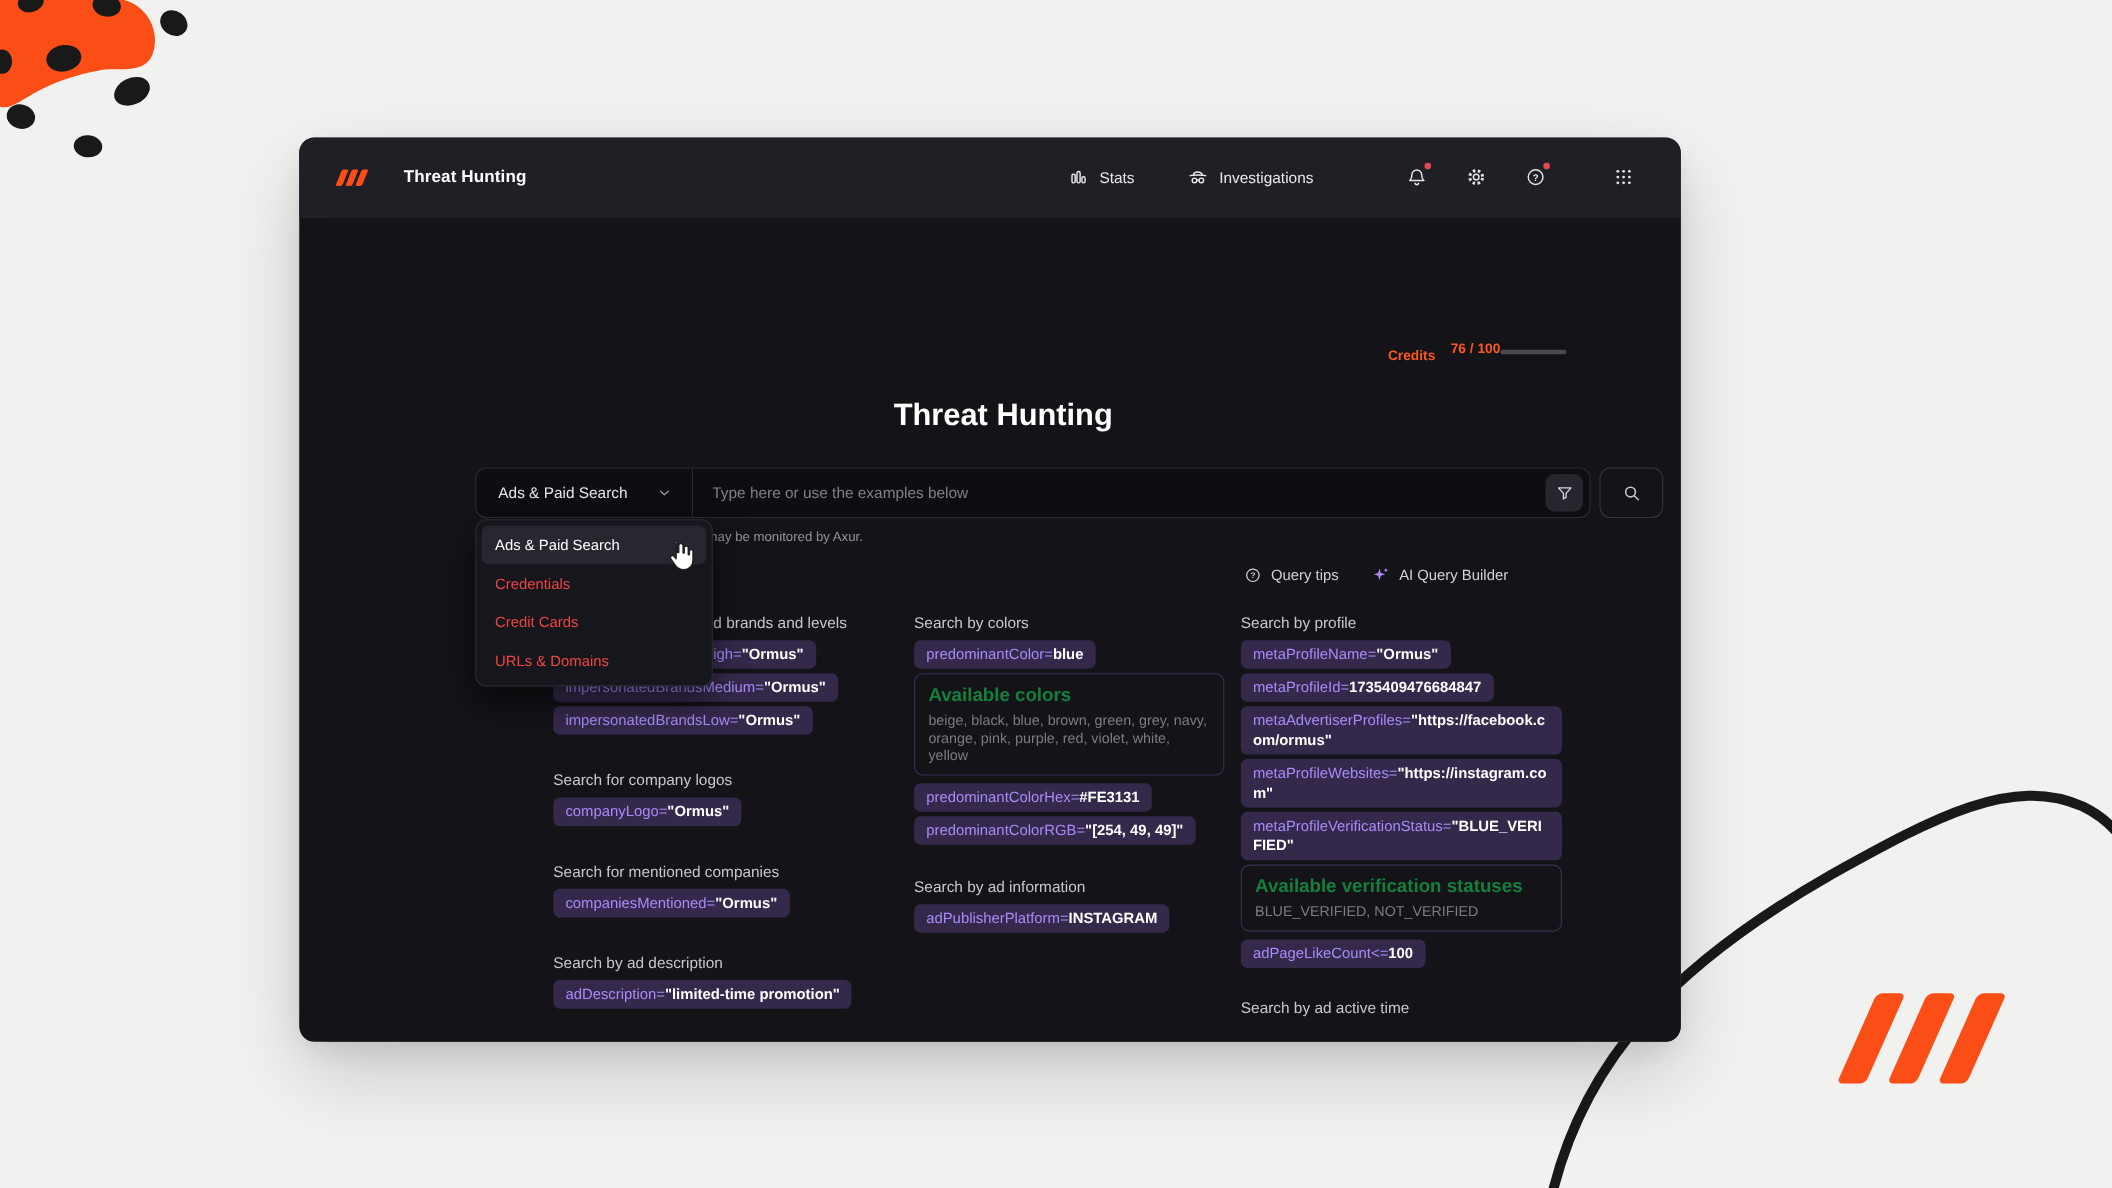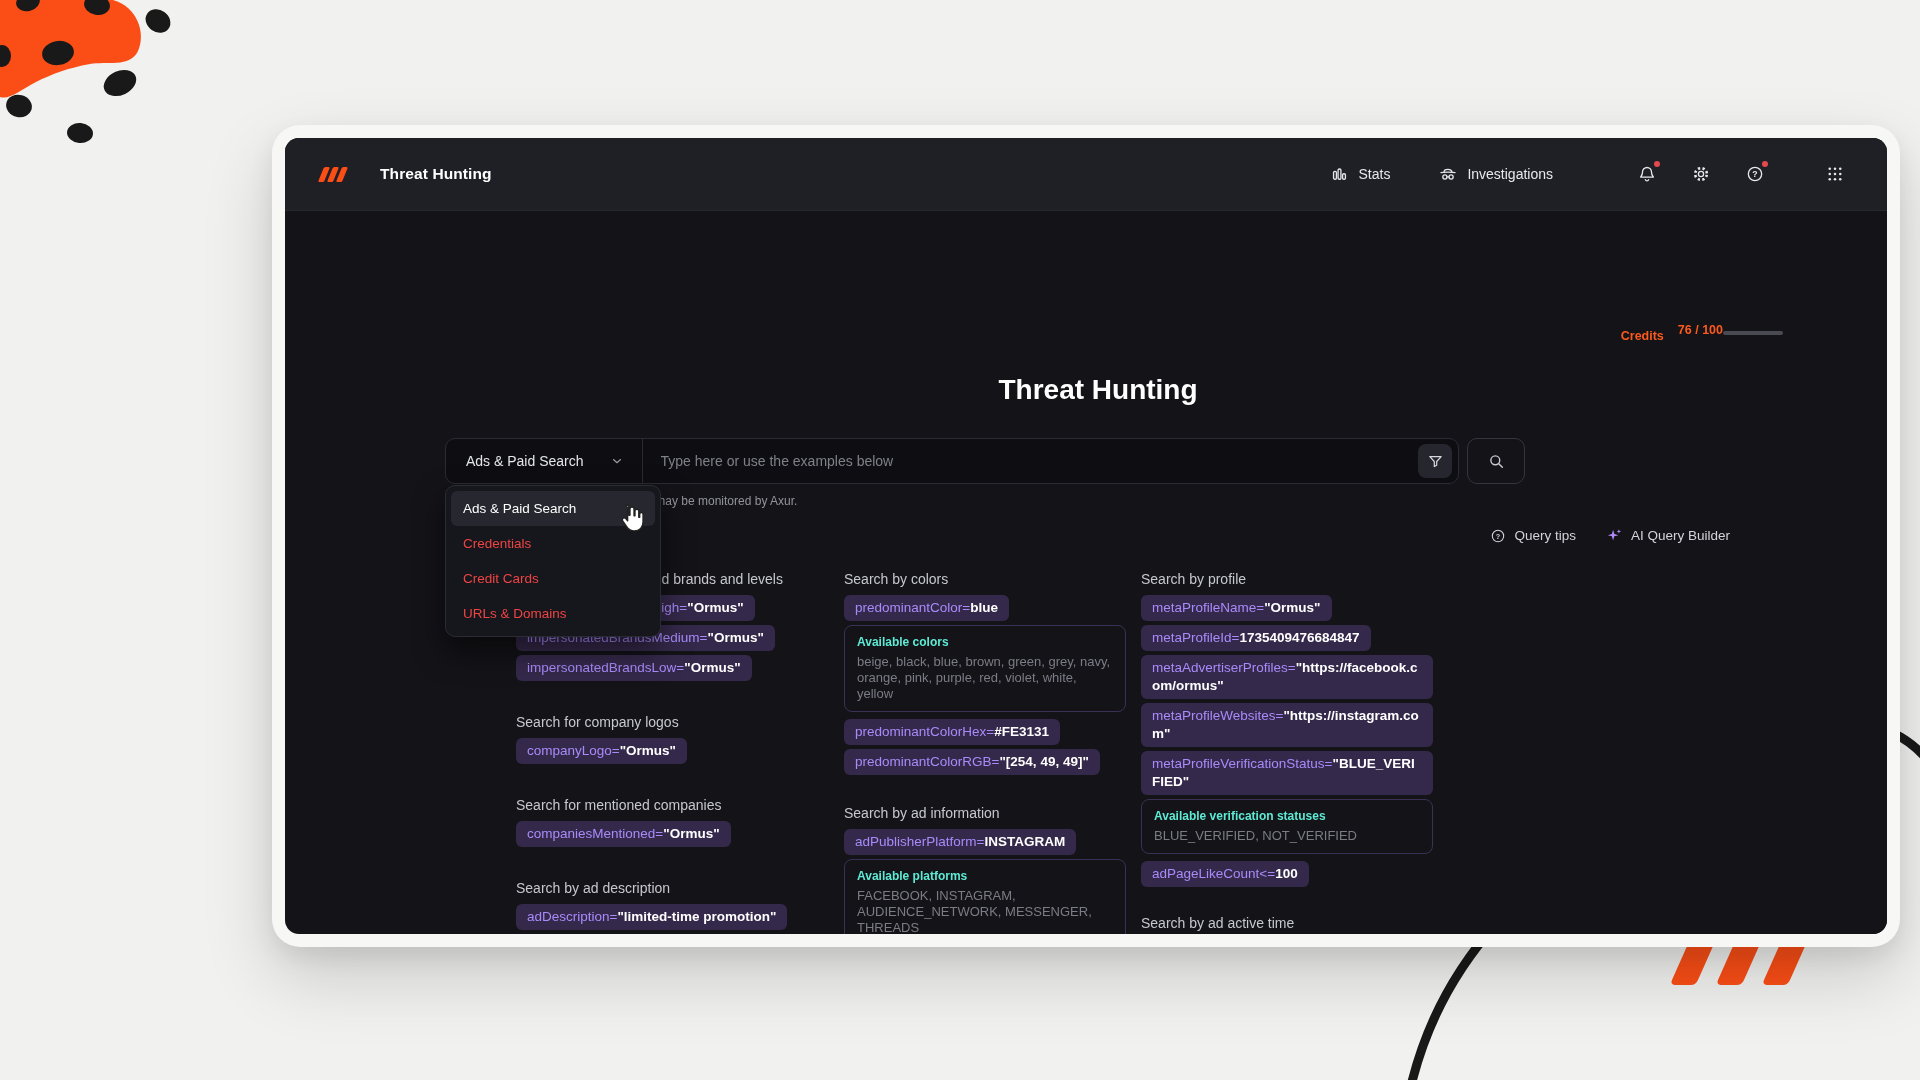--- a/index.html
+++ b/index.html
@@ -10,22 +10,22 @@
     -webkit-font-smoothing:antialiased;
   }
   
   .decor{position:absolute;pointer-events:none;}
   #decor-blob{left:0;top:0;z-index:1;}
   #decor-curve{left:0;top:0;width:1920px;height:1080px;z-index:1;}
   #decor-slashes{left:1688px;top:903px;z-index:1;display:flex;}
   #decor-slashes span{display:block;width:26px;height:82px;background:#fb4e16;border-radius:5px;transform:skewX(-24deg);margin-right:20px;}
   
   #window{
-    position:absolute;left:272px;top:125px;width:1628px;height:822px;
-    background:#f7f7f6;border-radius:28px;padding:13px;box-sizing:border-box;
+    position:absolute;left:272px;top:125px;width:1256px;height:822px;
+    background:#f7f7f6;border-radius:28px;box-sizing:border-box;
     box-shadow:0 30px 70px rgba(0,0,0,.16), 0 10px 24px rgba(0,0,0,.08);
     z-index:2;
   }
   #app{
     position:relative;width:100%;height:100%;
     background:#131318;border-radius:14px;overflow:hidden;
   }
   
   #topbar{
     position:absolute;left:0;top:0;right:0;height:73px;
@@ -90,21 +90,21 @@
   #col2 .section + .section{margin-top:30px;}
   #col3 .section + .section{margin-top:28px;}
   .chip-row{margin-bottom:4px;}
   .chip{
     display:inline-block;max-width:100%;box-sizing:border-box;
     background:#35294b;border-radius:6px;padding:4px 11px;
     font-size:13.5px;line-height:18px;color:#a78bfa;word-break:break-all;cursor:pointer;
   }
   .chip .v{color:#ffffff;font-weight:700;}
   .info-box{border:1px solid #3b3055;border-radius:8px;padding:9px 12px;margin:4px 0 7px;}
-  .info-box .t{color:#5eead4;font-weight:700;font-size:12px;margin-bottom:5px;}
+  .info-box .t{color:#15803d;font-weight:700;font-size:17px;margin-bottom:5px;}
   .info-box .b{color:#7b7c85;font-size:13px;line-height:16px;}
 </style>
 </head>
 <body>
 
 <svg id="decor-blob" class="decor" width="230" height="190" viewBox="0 0 230 190">
   <path d="M0 0 H113 C138 7 146 34 138 51 C130 68 106 61 90 64 C68 68 52 74 36 82 C20 90 10 100 0 97 Z" fill="#fb4e16"></path>
   <g fill="#191919">
     <ellipse cx="28" cy="2" rx="12" ry="9" transform="rotate(-15 28 2)"></ellipse>
     <ellipse cx="97" cy="5" rx="13" ry="10" transform="rotate(10 97 5)"></ellipse>
@@ -282,24 +282,20 @@
           <div class="info-box">
             <div class="t">Available colors</div>
             <div class="b">beige, black, blue, brown, green, grey, navy, orange, pink, purple, red, violet, white, yellow</div>
           </div>
           <div class="chip-row"><span class="chip"><span class="k">predominantColorHex</span><span class="o">=</span><span class="v">#FE3131</span></span></div>
           <div class="chip-row"><span class="chip"><span class="k">predominantColorRGB</span><span class="o">=</span><span class="v">"[254, 49, 49]"</span></span></div>
         </div>
         <div class="section">
           <div class="sec-h">Search by ad information</div>
           <div class="chip-row"><span class="chip"><span class="k">adPublisherPlatform</span><span class="o">=</span><span class="v">INSTAGRAM</span></span></div>
-          <div class="info-box">
-            <div class="t">Available platforms</div>
-            <div class="b">FACEBOOK, INSTAGRAM, AUDIENCE_NETWORK, MESSENGER, THREADS</div>
-          </div>
 
         </div>
       </div>
 
       <div class="col" id="col3">
         <div class="section">
           <div class="sec-h">Search by profile</div>
           <div class="chip-row"><span class="chip"><span class="k">metaProfileName</span><span class="o">=</span><span class="v">"Ormus"</span></span></div>
           <div class="chip-row"><span class="chip"><span class="k">metaProfileId</span><span class="o">=</span><span class="v">1735409476684847</span></span></div>
           <div class="chip-row"><span class="chip"><span class="k">metaAdvertiserProfiles</span><span class="o">=</span><span class="v">"https://facebook.com/ormus"</span></span></div>

